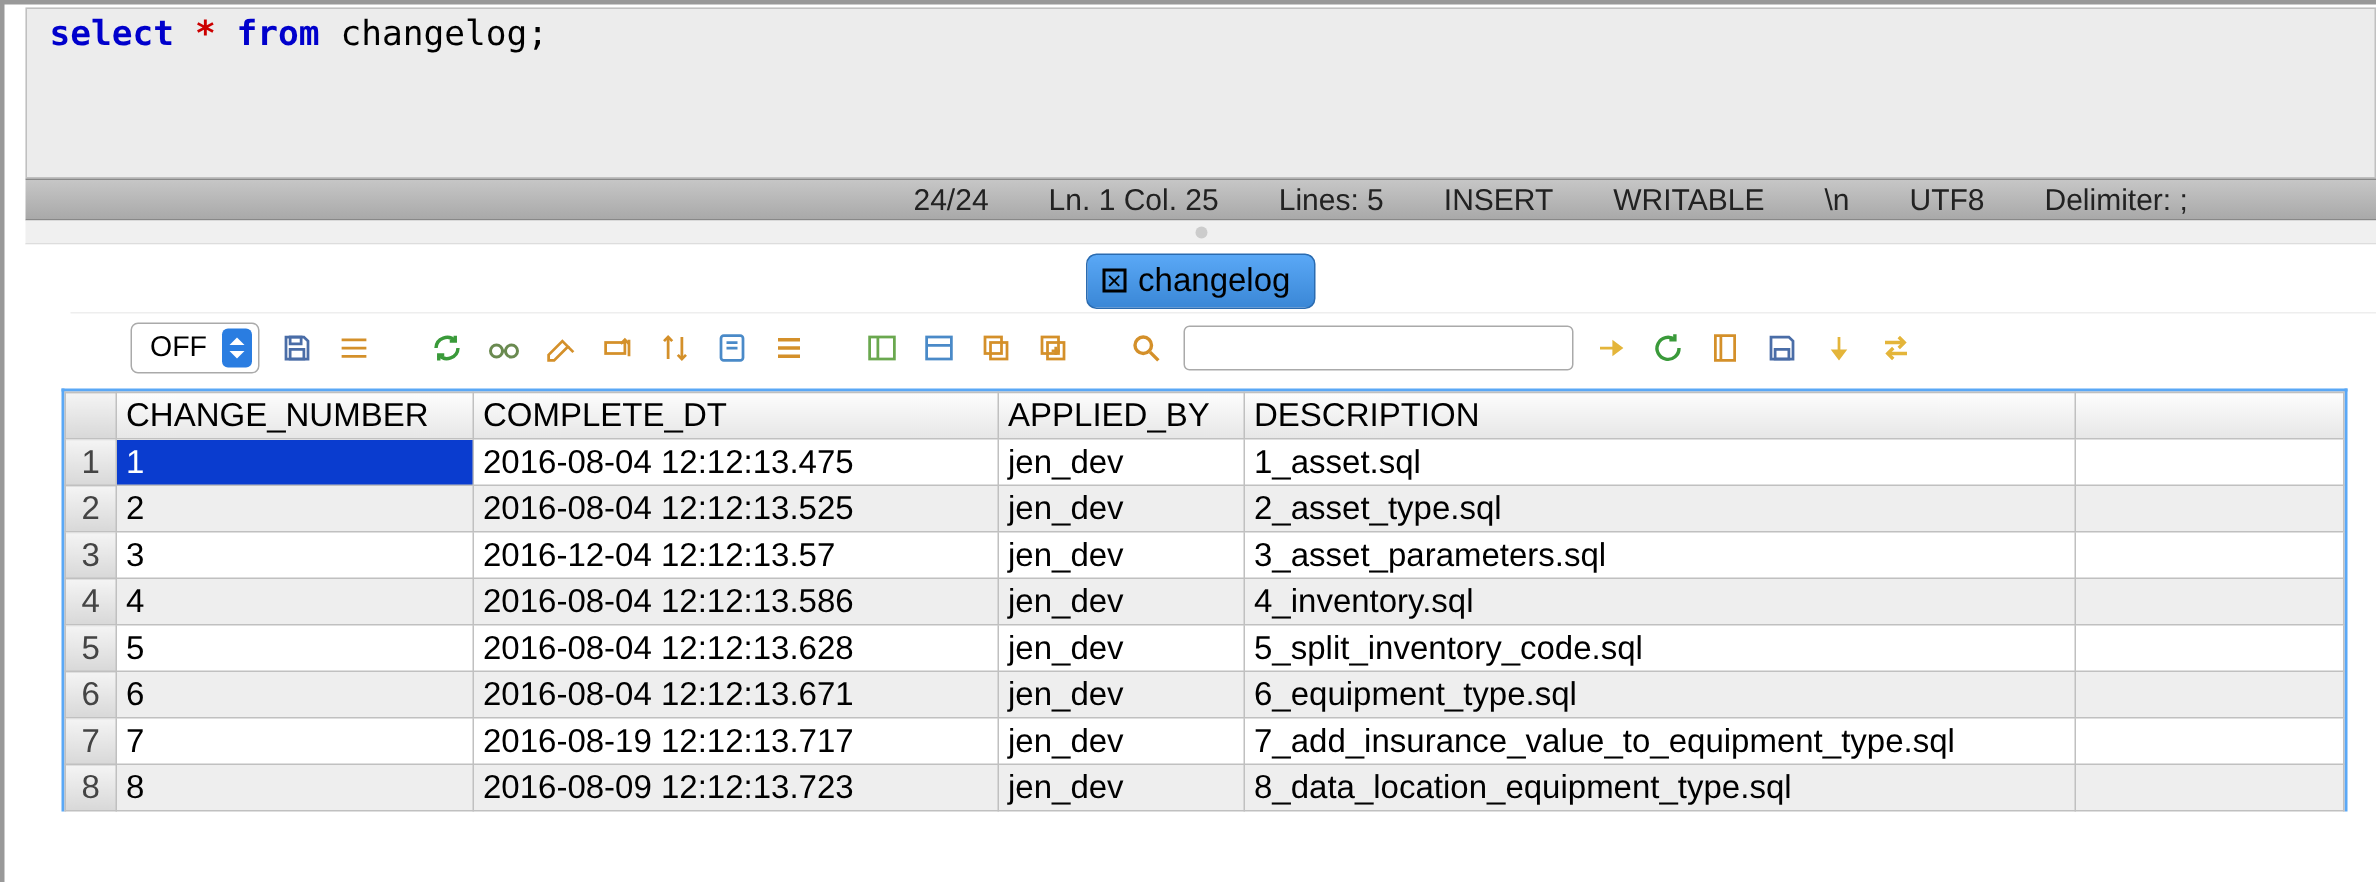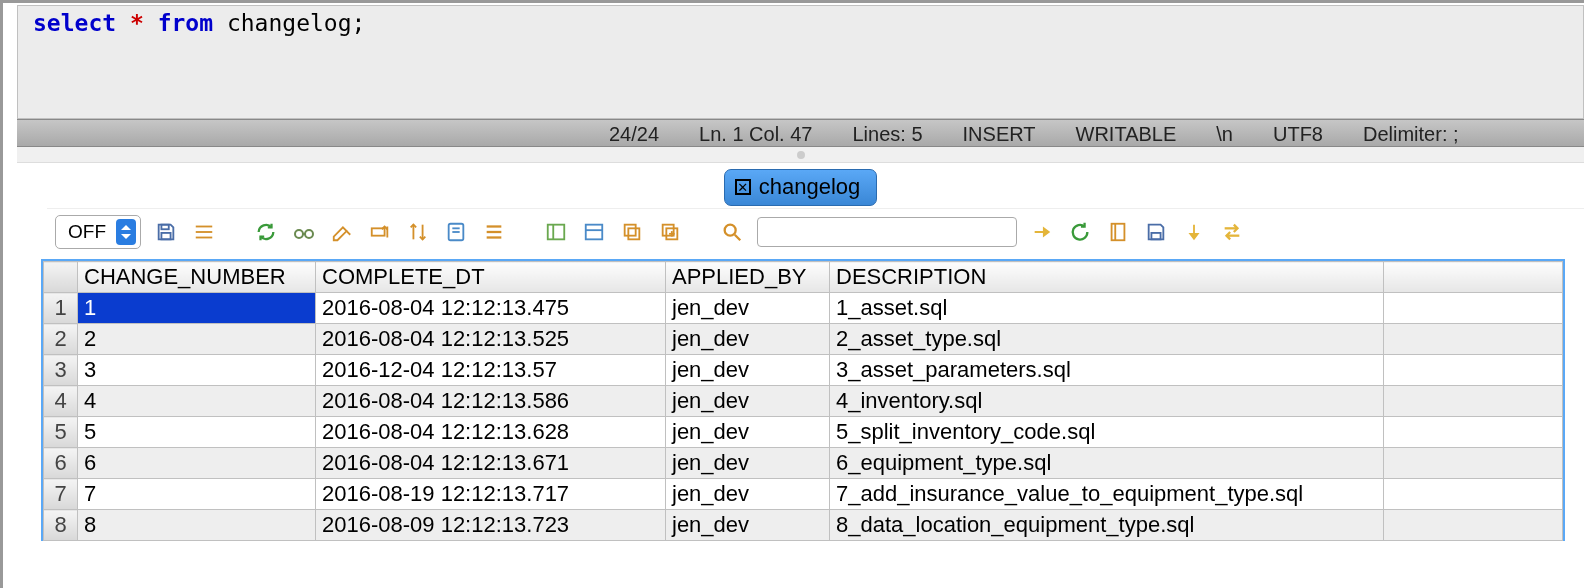--- a/index.html
+++ b/index.html
@@ -85,20 +85,21 @@
 }
 .off-selector {
   display: flex;
   align-items: center;
   border: 1px solid #aaa;
   border-radius: 5px;
   padding: 3px 4px 3px 12px;
   font-size: 19px;
   gap: 10px;
   background: #fff;
+  margin-left: 32px;
 }
 .off-selector .stepper {
   width: 20px;
   height: 26px;
   background: #2a7de1;
   border-radius: 4px;
   display:flex;
   flex-direction:column;
   align-items:center;
   justify-content:center;
@@ -167,21 +168,21 @@
 }
 </style>
 </head>
 <body>
 
 <div class="sql-editor"><span class="kw">select</span> <span class="star">*</span> <span class="kw">from</span> <span class="plain">changelog</span><span class="plain">;</span></div>
 
 <div class="statusbar">
   <span style="flex:0 0 540px"></span>
   <span>24/24</span>
-  <span>Ln. 1 Col. 47</span>
+  <span>Ln. 1 Col. 25</span>
   <span>Lines: 5</span>
   <span>INSERT</span>
   <span>WRITABLE</span>
   <span>\n</span>
   <span>UTF8</span>
   <span>Delimiter: ;</span>
 </div>
 
 <div class="handle-bar">
     <span class="dot"></span>

